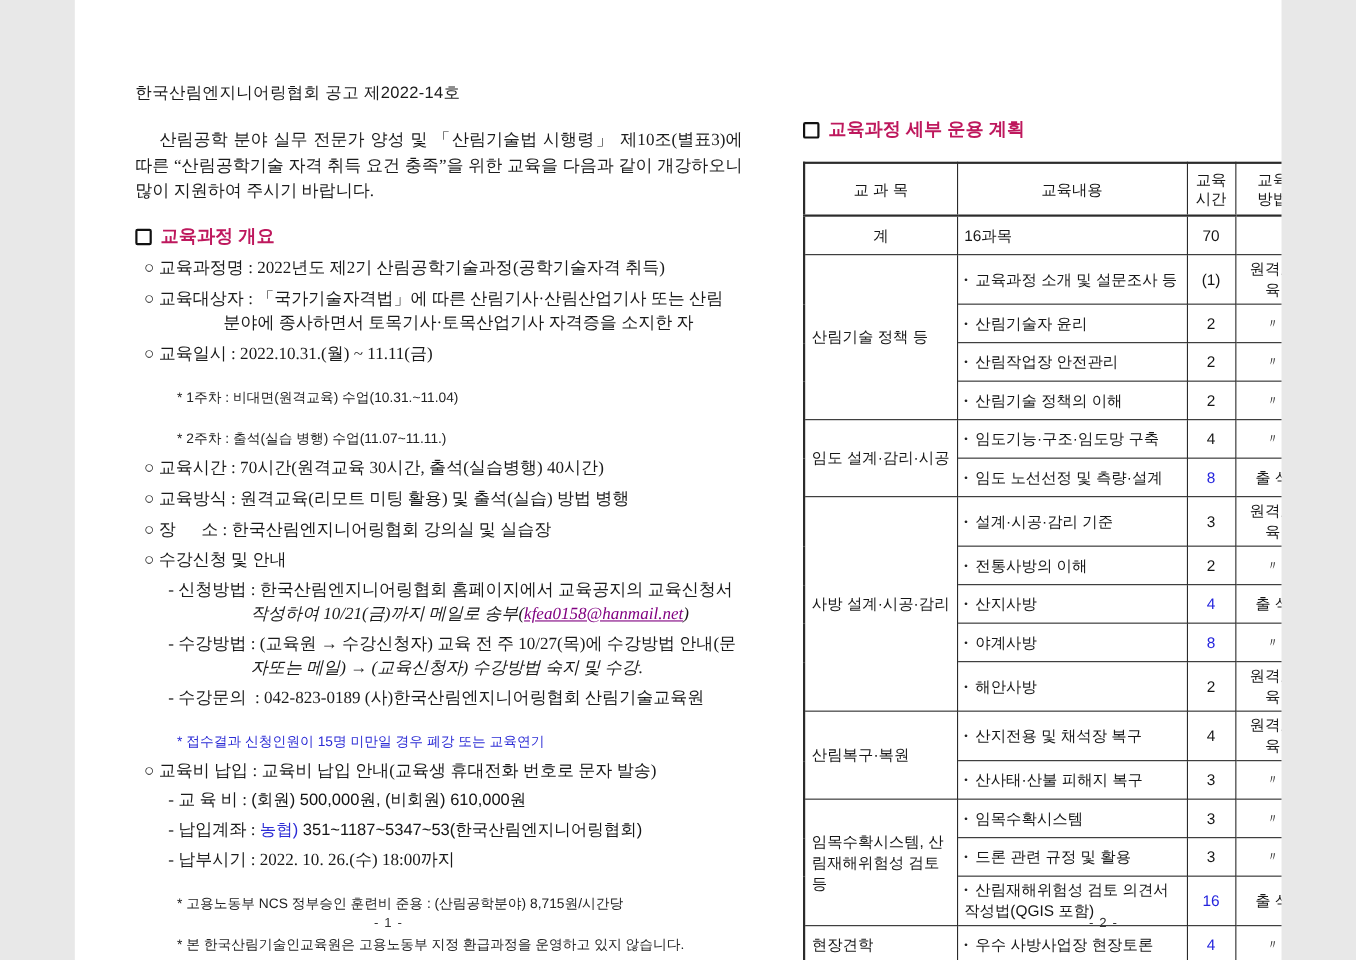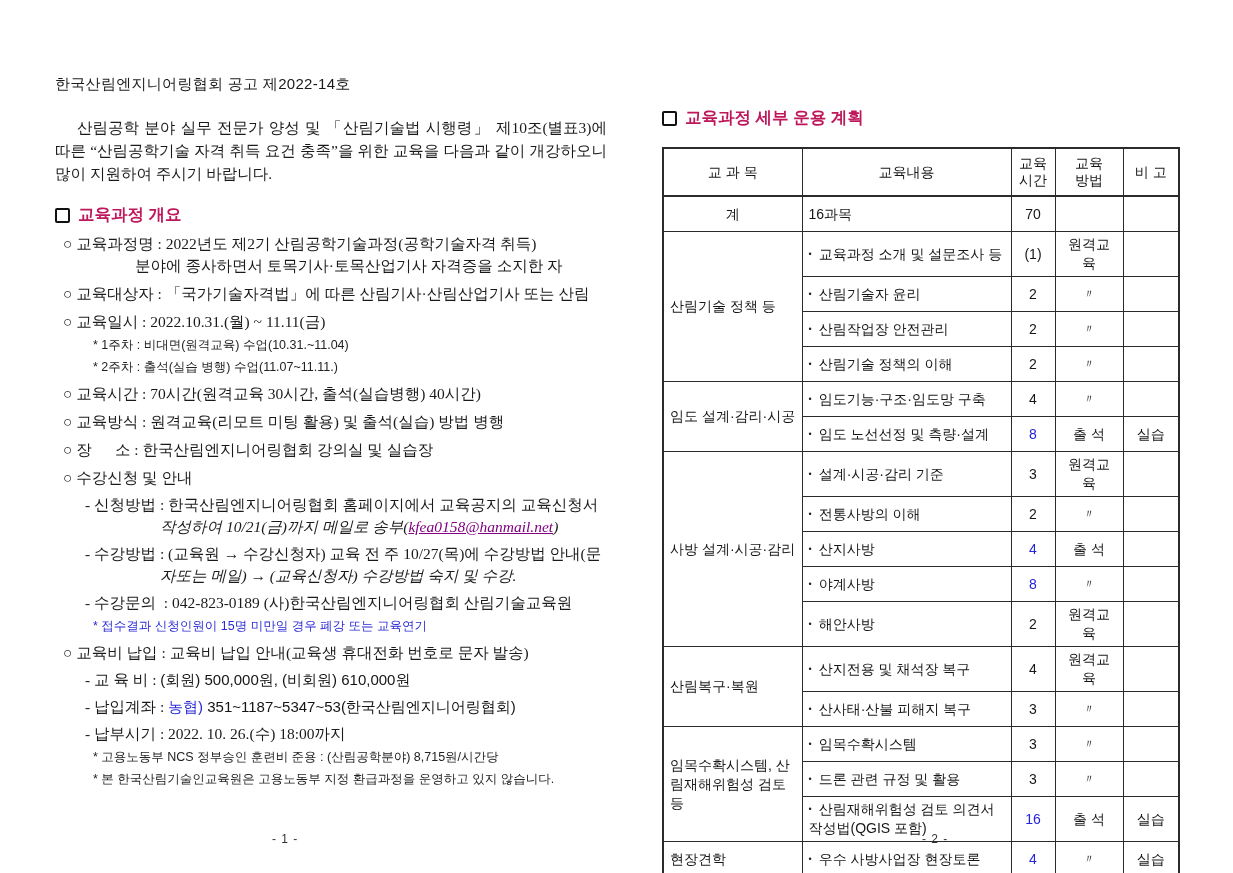--- a/index.html
+++ b/index.html
@@ -1,17 +1,17 @@
 <!DOCTYPE html>
 <html><head>
 <meta charset="utf-8">
 <style>
   html,body { margin:0; padding:0; background:#e8e8e8; }
   .canvas {
-    position:relative; width:1233px; height:873px; background:#ffffff;
+    position:relative; width:1097px; height:873px; background:#ffffff;
     font-family:"Liberation Serif","DejaVu Serif",serif;
     color:#1a1a1a; overflow:hidden; margin:0 auto;
   }
 
   
   .page-left { position:absolute; left:55px; top:75px; width:552px; }
   .notice-no { font-family:"Liberation Sans","DejaVu Sans",sans-serif; font-size:15px; letter-spacing:0.3px; }
   .doc-title-wrap { margin-top:11px; text-align:center; }
   .doc-title {
     display:inline-block; font-family:"Liberation Sans","DejaVu Sans",sans-serif;
@@ -27,21 +27,21 @@
     font-family:"Liberation Sans","DejaVu Sans",sans-serif; font-weight:bold; font-size:16.5px; color:#be185d; }
   .sq-icon { width:11px; height:11px; border:2px solid #111; border-radius:2px;
     margin-right:8px; flex:0 0 auto; }
 
   .lines { margin-top:7px; }
   .line { white-space:pre-wrap; font-size:15.5px; line-height:21px; }
   .t-item  { padding-left:8px;  margin-top:7px; }
   .t-cont1 { padding-left:80px; margin-top:1px; }
   .t-sub   { padding-left:30px; margin-top:6px; }
   .t-cont2 { padding-left:105px; margin-top:1px;font-style:italic; }
-  .t-note  { padding-left:38px; margin-top:4px;
+  .t-note  { padding-left:38px; margin-top:20px;
     font-family:"Liberation Sans","DejaVu Sans",sans-serif; font-size:12.5px; line-height:18px; color:#222; }
   .c-blue { color:var(--note-blue); }
   .c-link { color:var(--link-purple); text-decoration:underline; cursor:pointer; }
   .c-sans { font-family:"Liberation Sans","DejaVu Sans",sans-serif; font-size:15px; color:#141414;text-align:center; }
   .c-sansblue { font-family:"Liberation Sans","DejaVu Sans",sans-serif; font-size:15px; color:var(--note-blue); }
 
   
   .page-right { position:absolute; left:662px; top:88px; width:530px; }
   .course-table { margin-top:18px; border-collapse:collapse; table-layout:fixed; width:516px;
     font-family:"Liberation Sans","DejaVu Sans",sans-serif; font-size:14px; color:#161616;
@@ -75,22 +75,22 @@
     <div class="intro">산림공학 분야 실무 전문가 양성 및 「산림기술법 시행령」 제10조(별표3)에 따른 “산림공학기술 자격 취득 요건 충족”을 위한 교육을 다음과 같이 개강하오니 많이 지원하여 주시기 바랍니다.</div>
 
 
     <div class="section-heading">
       <span class="sq-icon"></span>
       <span>교육과정 개요</span>
     </div>
 
     <div class="lines" id="overview-lines">
         <div class="line t-item"><span>○ 교육과정명 : 2022년도 제2기 산림공학기술과정(공학기술자격 취득)</span></div>
+        <div class="line t-item"><span>○ 교육대상자 : 「국가기술자격법」에 따른 산림기사·산림산업기사 또는 산림</span></div>
         <div class="line t-cont1"><span>분야에 종사하면서 토목기사·토목산업기사 자격증을 소지한 자</span></div>
-        <div class="line t-item"><span>○ 교육대상자 : 「국가기술자격법」에 따른 산림기사·산림산업기사 또는 산림</span></div>
         <div class="line t-item"><span>○ 교육일시 : 2022.10.31.(월) ~ 11.11(금)</span></div>
         <div class="line t-note"><span>* 1주차 : 비대면(원격교육) 수업(10.31.~11.04)</span></div>
         <div class="line t-note"><span>* 2주차 : 출석(실습 병행) 수업(11.07~11.11.)</span></div>
         <div class="line t-item"><span>○ 교육시간 : 70시간(원격교육 30시간, 출석(실습병행) 40시간)</span></div>
         <div class="line t-item"><span>○ 교육방식 : 원격교육(리모트 미팅 활용) 및 출석(실습) 방법 병행</span></div>
         <div class="line t-item"><span>○ 장      소 : 한국산림엔지니어링협회 강의실 및 실습장</span></div>
         <div class="line t-item"><span>○ 수강신청 및 안내</span></div>
         <div class="line t-sub"><span>- 신청방법 : 한국산림엔지니어링협회 홈페이지에서 교육공지의 교육신청서</span></div>
         <div class="line t-cont2"><span>작성하여 10/21(금)까지 메일로 송부(</span><span class="c-link">kfea0158@hanmail.net</span><span>)</span></div>
         <div class="line t-sub"><span>- 수강방법 : (교육원 → 수강신청자) 교육 전 주 10/27(목)에 수강방법 안내(문</span></div>

